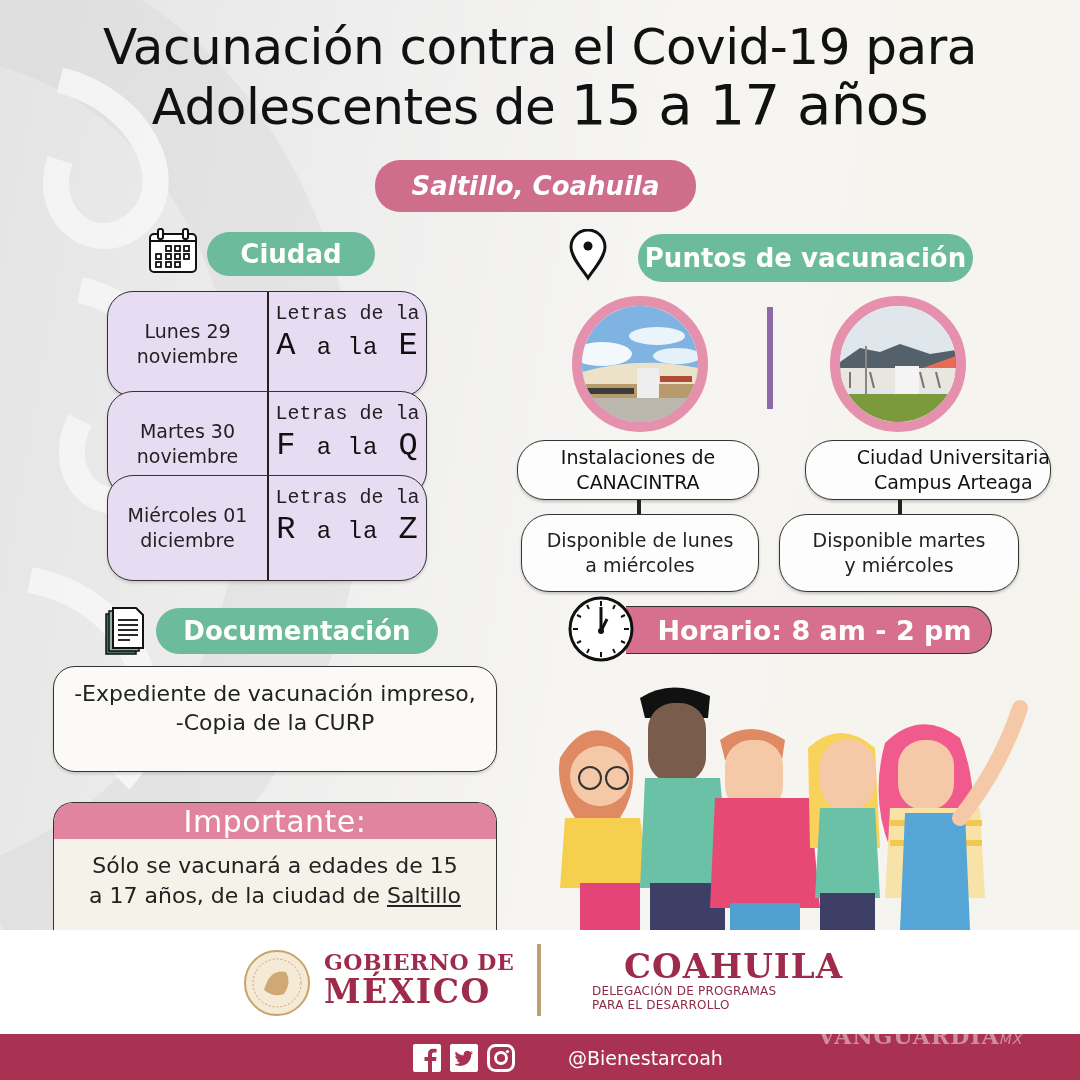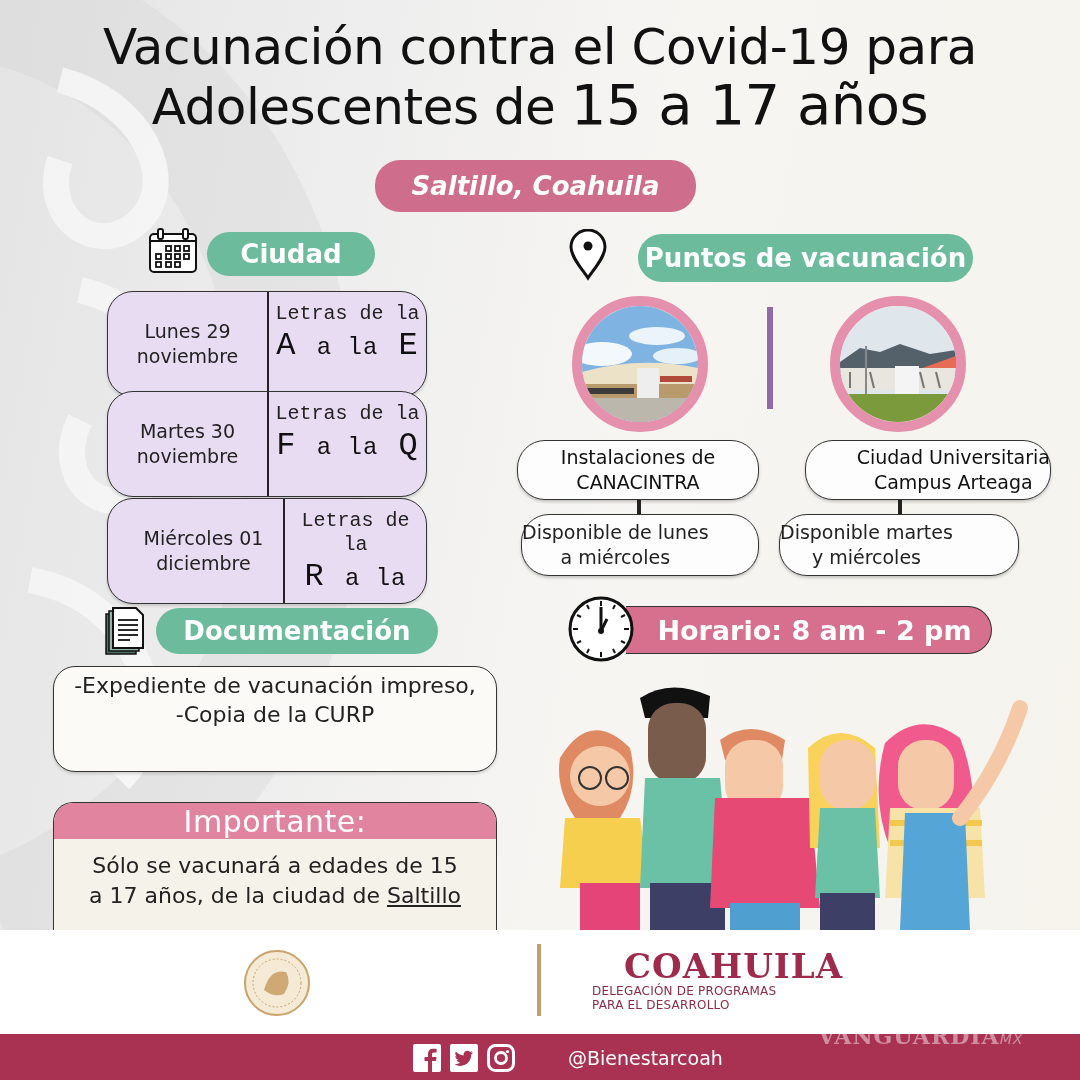--- a/index.html
+++ b/index.html
@@ -37,41 +37,41 @@
     font-size: 19px; line-height: 25px; color: #222; border-right: 2.5px solid #222; }
   .order-row .letters { flex: 1; text-align: center; padding-top: 10px; font-family: Liberation Mono, monospace; }
   .order-row .letters .lab { font-size: 20px; line-height: 24px; color: #222; }
   .order-row .letters .rng { font-size: 32px; line-height: 40px; color: #111; letter-spacing: 1px; }
   .order-row .letters .rng .small { font-size: 24px; }
 
   
   .doc-icon { position: absolute; left: 104px; top: 606px; width: 42px; height: 50px; }
 
   .doc-box { position: absolute; left: 53px; top: 666px; width: 444px; height: 106px; border: 1.5px solid #333; border-radius: 22px;
-    background: #fbfaf6; text-align: center; font-size: 22px; line-height: 29px; padding-top: 4px; color: #222;
+    background: #fbfaf6; text-align: center; font-size: 22px; line-height: 29px; padding-top: 12px; color: #222;
     box-shadow: 0 2px 3px rgba(0,0,0,.15); }
   .doc-box u { text-decoration: underline; }
 
   .imp-box { position: absolute; left: 53px; top: 802px; width: 444px; height: 140px; border: 1.5px solid #333; border-bottom: none;
     border-radius: 20px 20px 0 0; background: #f5f2e9; overflow: hidden; }
   .imp-head { height: 36px; background: #e0849f; color: #fff; font-size: 30px; line-height: 38px; text-align: center; letter-spacing: .5px; }
   .imp-body { text-align: center; font-size: 22px; line-height: 30px; padding-top: 12px; color: #222; }
   .imp-body u { text-decoration: underline; }
 
   
   .pin-icon { position: absolute; left: 568px; top: 229px; width: 40px; height: 52px; }
 
   .site-photo { position: absolute; width: 136px; height: 136px; border-radius: 50%; border: 10px solid #e590ad; overflow: hidden; }
   .divider-v { position: absolute; left: 767px; top: 307px; width: 6px; height: 102px; background: #8d6ba7; }
 
   .site-name { position: absolute; height: 60px; border: 1.5px solid #333; border-radius: 28px; background: #fdfdfd;
     display: flex; align-items: center; justify-content: center; text-align: center; font-size: 19px; line-height: 25px; color: #111;
     box-shadow: 0 2px 3px rgba(0,0,0,.2); }
-  .site-avail { position: absolute; height: 62px; border: 1.5px solid #333; border-radius: 28px; background: #fdfdfd;
-    display: flex; align-items: center; justify-content: flex-start; text-align: center; font-size: 19px; line-height: 25px; color: #222;
+  .site-avail { position: absolute; height: 78px; border: 1.5px solid #333; border-radius: 28px; background: #fdfdfd;
+    display: flex; align-items: center; justify-content: center; text-align: center; font-size: 19px; line-height: 25px; color: #222;
     box-shadow: 0 2px 3px rgba(0,0,0,.2); }
   .connector { position: absolute; width: 4px; height: 14px; background: #222; }
 
   .clock-icon { position: absolute; left: 567px; top: 595px; width: 68px; height: 68px; }
   .hours-pill { position: absolute; left: 626px; top: 606px; width: 366px; height: 48px; border: 1.5px solid #333; border-left: none;
     border-radius: 0 24px 24px 0; background: #d76f8f; color: #fff; font-weight: 700; font-size: 27px;
     display: flex; align-items: center; justify-content: center; padding-left: 12px; }
 
   
   .illus { position: absolute; left: 520px; top: 668px; width: 520px; height: 262px; }
@@ -154,21 +154,21 @@
           <div>Martes 30</div>
           <div>noviembre</div>
         </div>
     </div>
     <div class="letters">
       <div class="lab">Letras de la</div>
       <div class="rng"><span>F</span> <span class="small">a la</span> <span>Q</span></div>
     </div>
   </div>
 
-  <div class="order-row" style="top:498px;padding-left:16px;">
+  <div class="order-row" style="top:475px;">
     <div class="date">
       <div>
           <div>Miércoles 01</div>
           <div>diciembre</div>
         </div>
     </div>
     <div class="letters">
       <div class="lab">Letras de la</div>
       <div class="rng"><span>R</span> <span class="small">a la</span> <span>Z</span></div>
     </div>
@@ -325,20 +325,24 @@
     <path d="M385 145 L 445 145 L 450 262 L 380 262 Z" fill="#55a5d6"></path>
     <path d="M440 150 Q 480 100, 500 40" fill="none" stroke="#f5c9a8" stroke-width="16" stroke-linecap="round"></path>
   </svg>
 
   <div class="footer-white"></div>
   <svg class="seal" viewBox="0 0 74 70">
     <circle cx="37" cy="35" r="32" fill="#f4ead6" stroke="#c9a46a" stroke-width="2"></circle>
     <circle cx="37" cy="35" r="24" fill="none" stroke="#c9a46a" stroke-width="1" stroke-dasharray="2 2"></circle>
     <path d="M24 42 Q 30 20, 46 24 Q 52 34, 44 46 Q 34 50, 24 42 Z" fill="#cfa873"></path>
   </svg>
+  <div class="gob-text">
+    <div class="l1">GOBIERNO DE</div>
+    <div class="l2">MÉXICO</div>
+  </div>
   <div class="gold-div"></div>
   <div class="coah-text">
     <div class="l1">COAHUILA</div>
     <div class="l2">DELEGACIÓN DE PROGRAMAS</div>
     <div class="l2">PARA EL DESARROLLO</div>
   </div>
 
   <div class="footer-bar"></div>
   <svg class="social" style="left:413px;" viewBox="0 0 28 28">
     <rect width="28" height="28" rx="2" fill="#fff"></rect>

